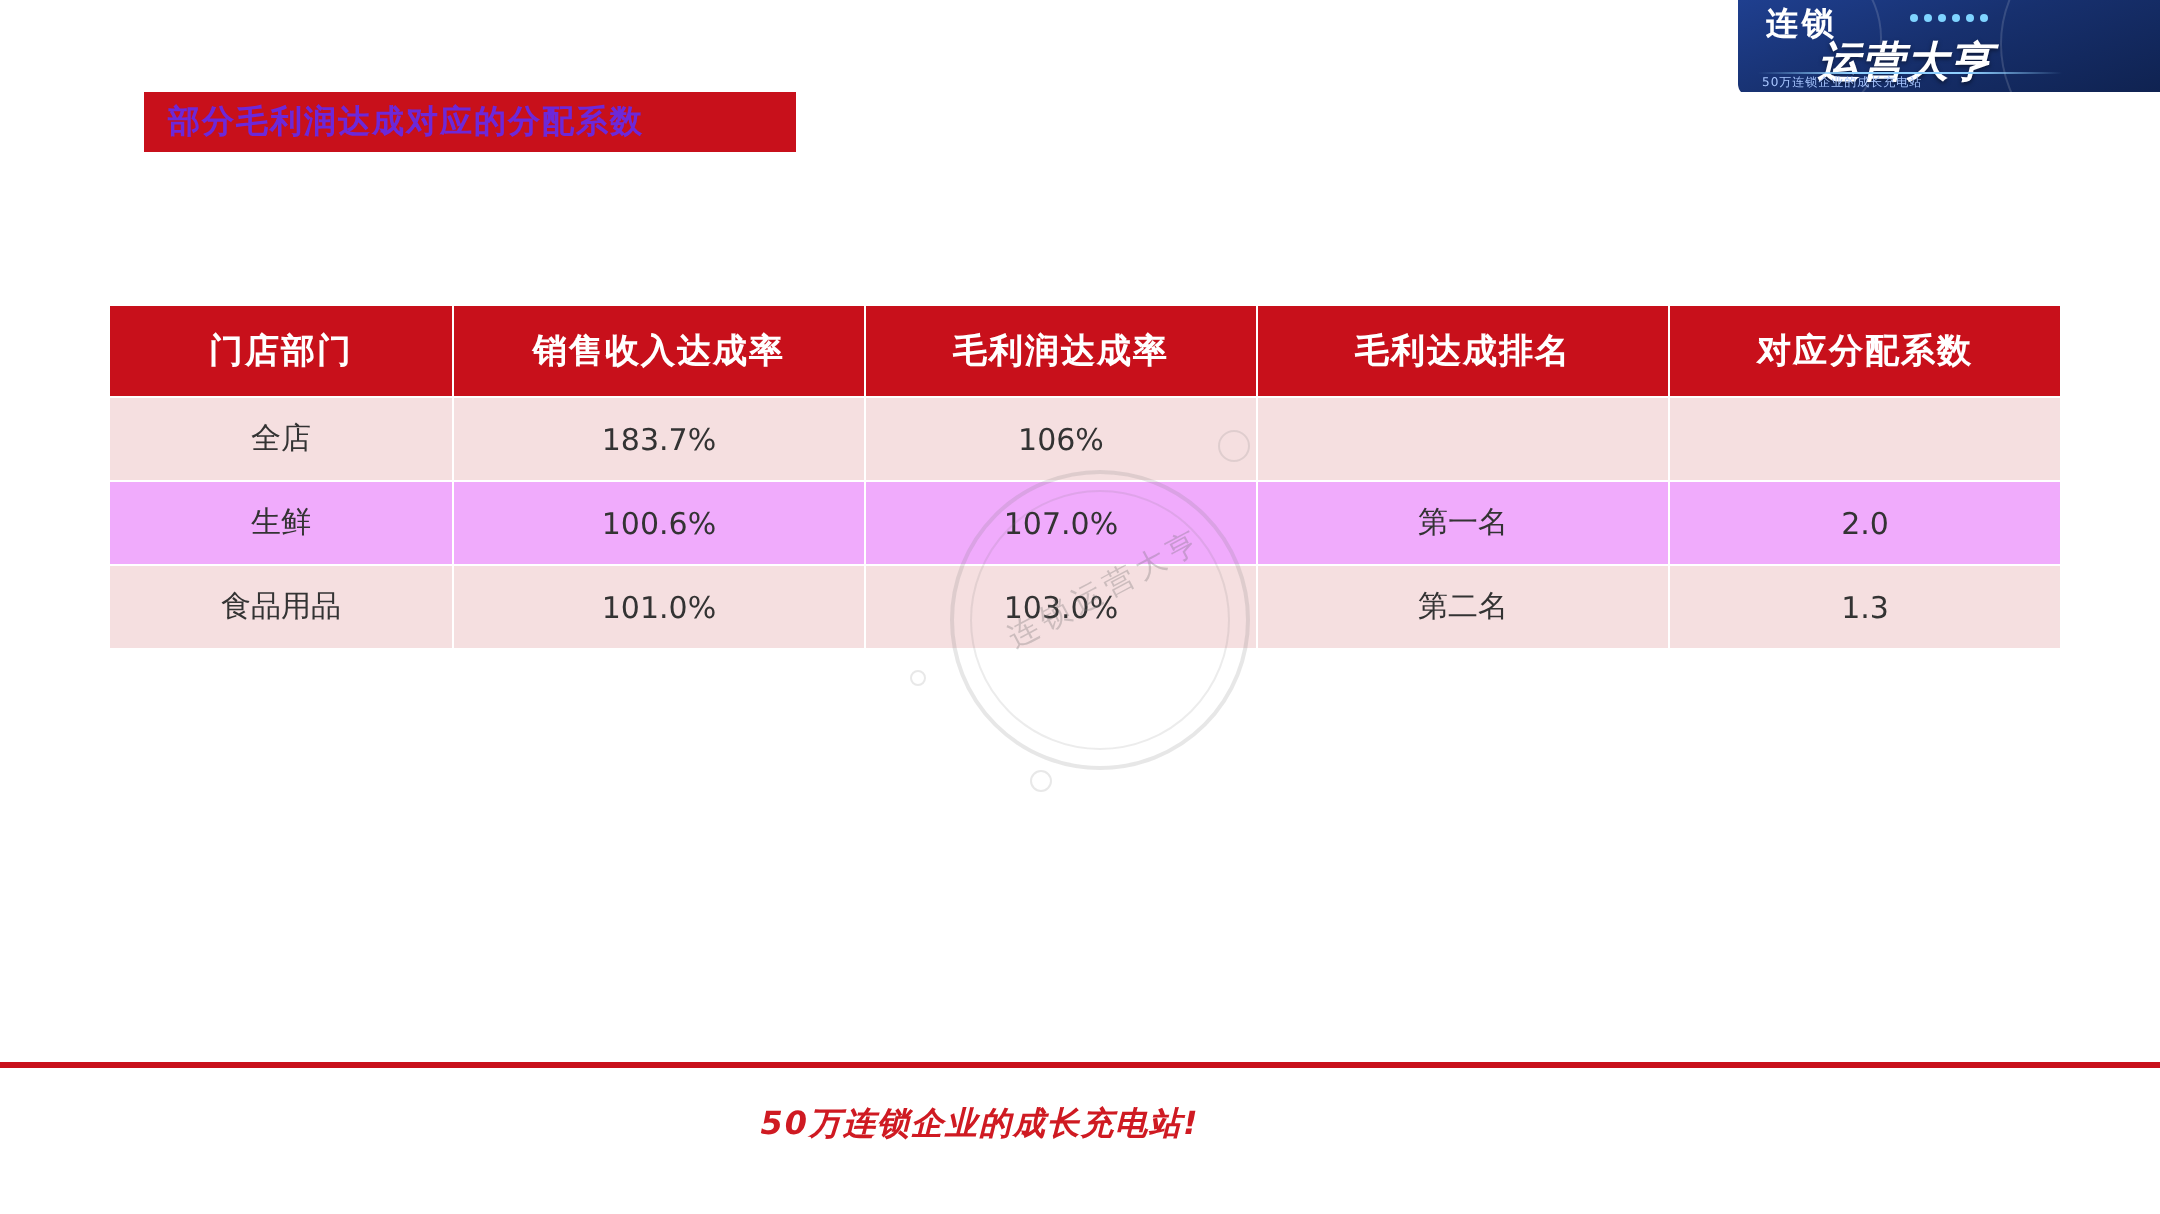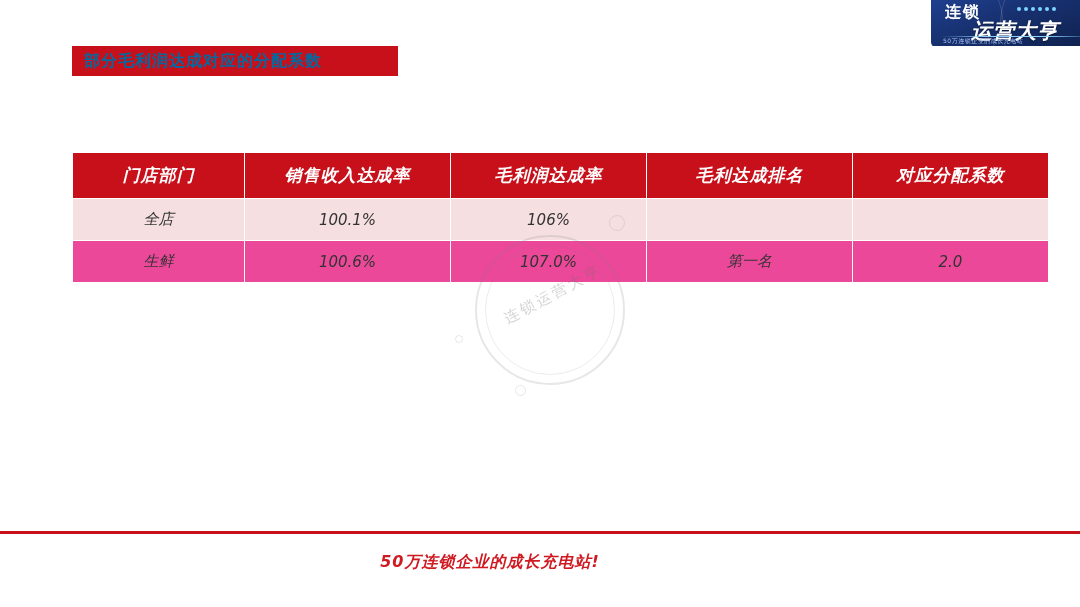--- a/index.html
+++ b/index.html
@@ -11,21 +11,21 @@
     background: #ffffff;
     font-family: "Liberation Sans", sans-serif;
     position: relative;
     overflow: hidden;
   }
 
   
   .logo-badge {
     position: absolute;
     top: 0; right: 0;
-    width: 149px; height: 48px;
+    width: 211px; height: 48px;
     background: linear-gradient(160deg, #1f3f8f 0%, #17306e 45%, #0f2250 100%);
     border-bottom-left-radius: 6px;
     overflow: hidden;
     padding-left: 36px;
   }
   .logo-badge .ring {
     position: absolute;
     border: 1px solid rgba(255,255,255,0.14);
     border-radius: 50%;
   }
@@ -78,21 +78,21 @@
   .title-bar-white2 {
     position: absolute;
     top: 0; left: 398px;
     width: 682px; height: 30px;
     background: #ffffff;
   }
   .title-text {
     position: absolute;
     top: 47px; left: 84px;
     font-size: 16px; font-weight: bold;
-    color: #0369a1;
+    color: #6d28d9;
     letter-spacing: 1px;
     line-height: 28px;
     font-family: "DejaVu Sans", sans-serif;
     text-align: center;
   }
 
   
   .watermark {
     position: absolute;
     left: 455px; top: 215px;
@@ -127,24 +127,23 @@
     border: 1px solid rgba(130,130,130,0.18);
     border-radius: 50%;
   }
   .watermark .wm-bub.b1 { width: 16px; height: 16px; left: 154px; top: 0px; }
   .watermark .wm-bub.b2 { width: 11px; height: 11px; left: 60px; top: 170px; }
   .watermark .wm-bub.b3 { width: 8px; height: 8px; left: 0px; top: 120px; }
 
   
   .table-wrap {
     position: absolute;
-    left: 72px; top: 152px;
+    left: 54px; top: 152px;
     width: 976px;
     z-index: 2;
-    font-style: italic;
   }
   table {
     border-collapse: collapse;
     width: 976px;
     table-layout: fixed;
   }
   thead th {
     background: #c8101b;
     color: #ffffff;
     font-size: 17px;
@@ -156,21 +155,21 @@
   }
   tbody td {
     height: 42px;
     text-align: center;
     font-size: 15px;
     color: #333333;
     border: 1px solid #ffffff;
     font-family: "DejaVu Sans", sans-serif;
   }
   tbody tr.odd td { background: #f5dfe0; }
-  tbody tr.even td { background: #ec4899; }
+  tbody tr.even td { background: #f0abfc; }
   tbody td.blank { }
 
   col.c1 { width: 172px; }
   col.c2 { width: 206px; }
   col.c3 { width: 196px; }
   col.c4 { width: 206px; }
   col.c5 { width: 196px; }
 
   
   .footer-rule {
@@ -241,30 +240,37 @@
         <th>门店部门</th>
         <th>销售收入达成率</th>
         <th>毛利润达成率</th>
         <th>毛利达成排名</th>
         <th>对应分配系数</th>
       </tr>
     </thead>
     <tbody>
       <tr class="odd">
         <td>全店</td>
-        <td>100.1%</td>
+        <td>183.7%</td>
         <td>106%</td>
         <td class="blank"></td>
         <td class="blank"></td>
       </tr>
       <tr class="even">
         <td>生鲜</td>
         <td>100.6%</td>
         <td>107.0%</td>
         <td>第一名</td>
         <td>2.0</td>
       </tr>
+      <tr class="odd">
+        <td>食品用品</td>
+        <td>101.0%</td>
+        <td>103.0%</td>
+        <td>第二名</td>
+        <td>1.3</td>
+      </tr>
     </tbody>
   </table>
 </div>
 
 <div class="footer-rule"></div>
 <div class="footer-text">50万连锁企业的成长充电站!</div>
 
 </body></html>

